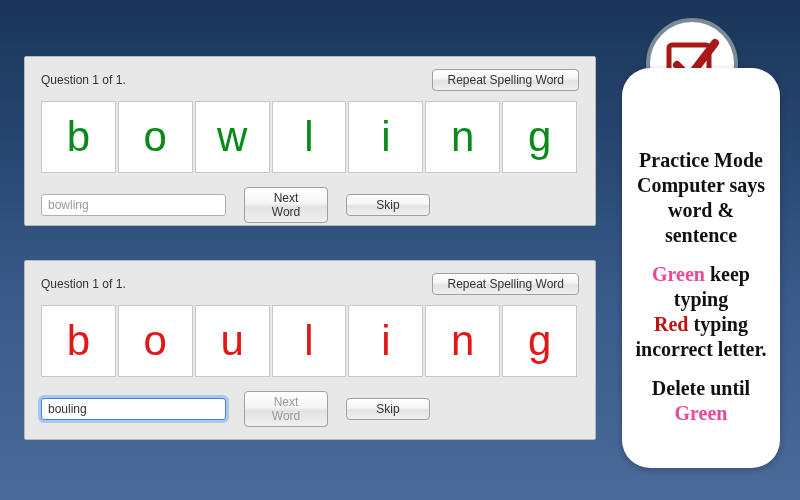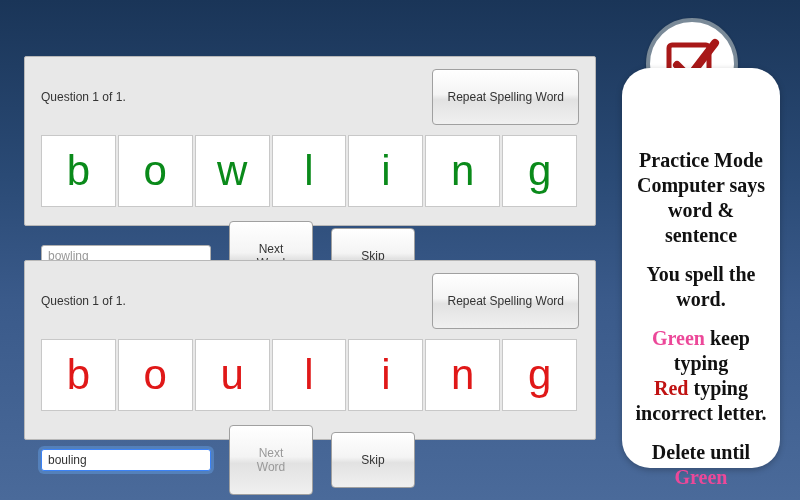--- a/index.html
+++ b/index.html
@@ -28,21 +28,21 @@
     .question-label {
       font-size: 12px;
       color: #333;
     }
     .mac-button {
       background: linear-gradient(180deg, #ffffff 0%, #f4f4f4 45%, #e2e2e2 55%, #f0f0f0 100%);
       border: 1px solid #a0a0a0;
       border-radius: 4px;
       font-size: 12px;
       color: #333;
-      padding: 20px 14px;
+      padding: 3px 14px;
       cursor: pointer;
       box-shadow: 0 1px 0 rgba(255,255,255,0.5) inset;
     }
     .mac-button.disabled {
       color: #999;
       cursor: default;
     }
     .letter-row {
       display: flex;
       gap: 0;
@@ -61,21 +61,21 @@
       margin-right: 2px;
     }
     .letter-green { color: #0a8a1a; }
     .letter-red   { color: #e01818; }
     .bottom-row {
       display: flex;
       align-items: center;
       gap: 18px;
     }
     .text-input {
-      width: 170px;
+      width: 185px;
       height: 22px;
       border: 1px solid #b0b0b0;
       background: #ffffff;
       border-radius: 3px;
       font-size: 12px;
       padding: 0 6px;
       color: #999;
     }
     .text-input.focused {
       border: 1px solid #3b82f6;
@@ -174,21 +174,20 @@
       <path d="M 14 30 L 26 42 L 52 8" fill="none" stroke="#a81818" stroke-width="8" stroke-linecap="round" stroke-linejoin="round"></path>
     </svg>
   </div>
 </div>
 
 <div class="side-card">
   <p>
     <span>Practice Mode</span><br>
     <span>Computer says word &amp; sentence</span>
   </p>
-  <p>You spell the word.</p>
   <p>
     <span class="c-green">Green</span><span> keep typing</span><br>
     <span class="c-red">Red</span><span> typing incorrect letter.</span>
   </p>
   <p>
     <span>Delete until </span><span class="c-green">Green</span>
   </p>
 </div>
 
 </body></html>

